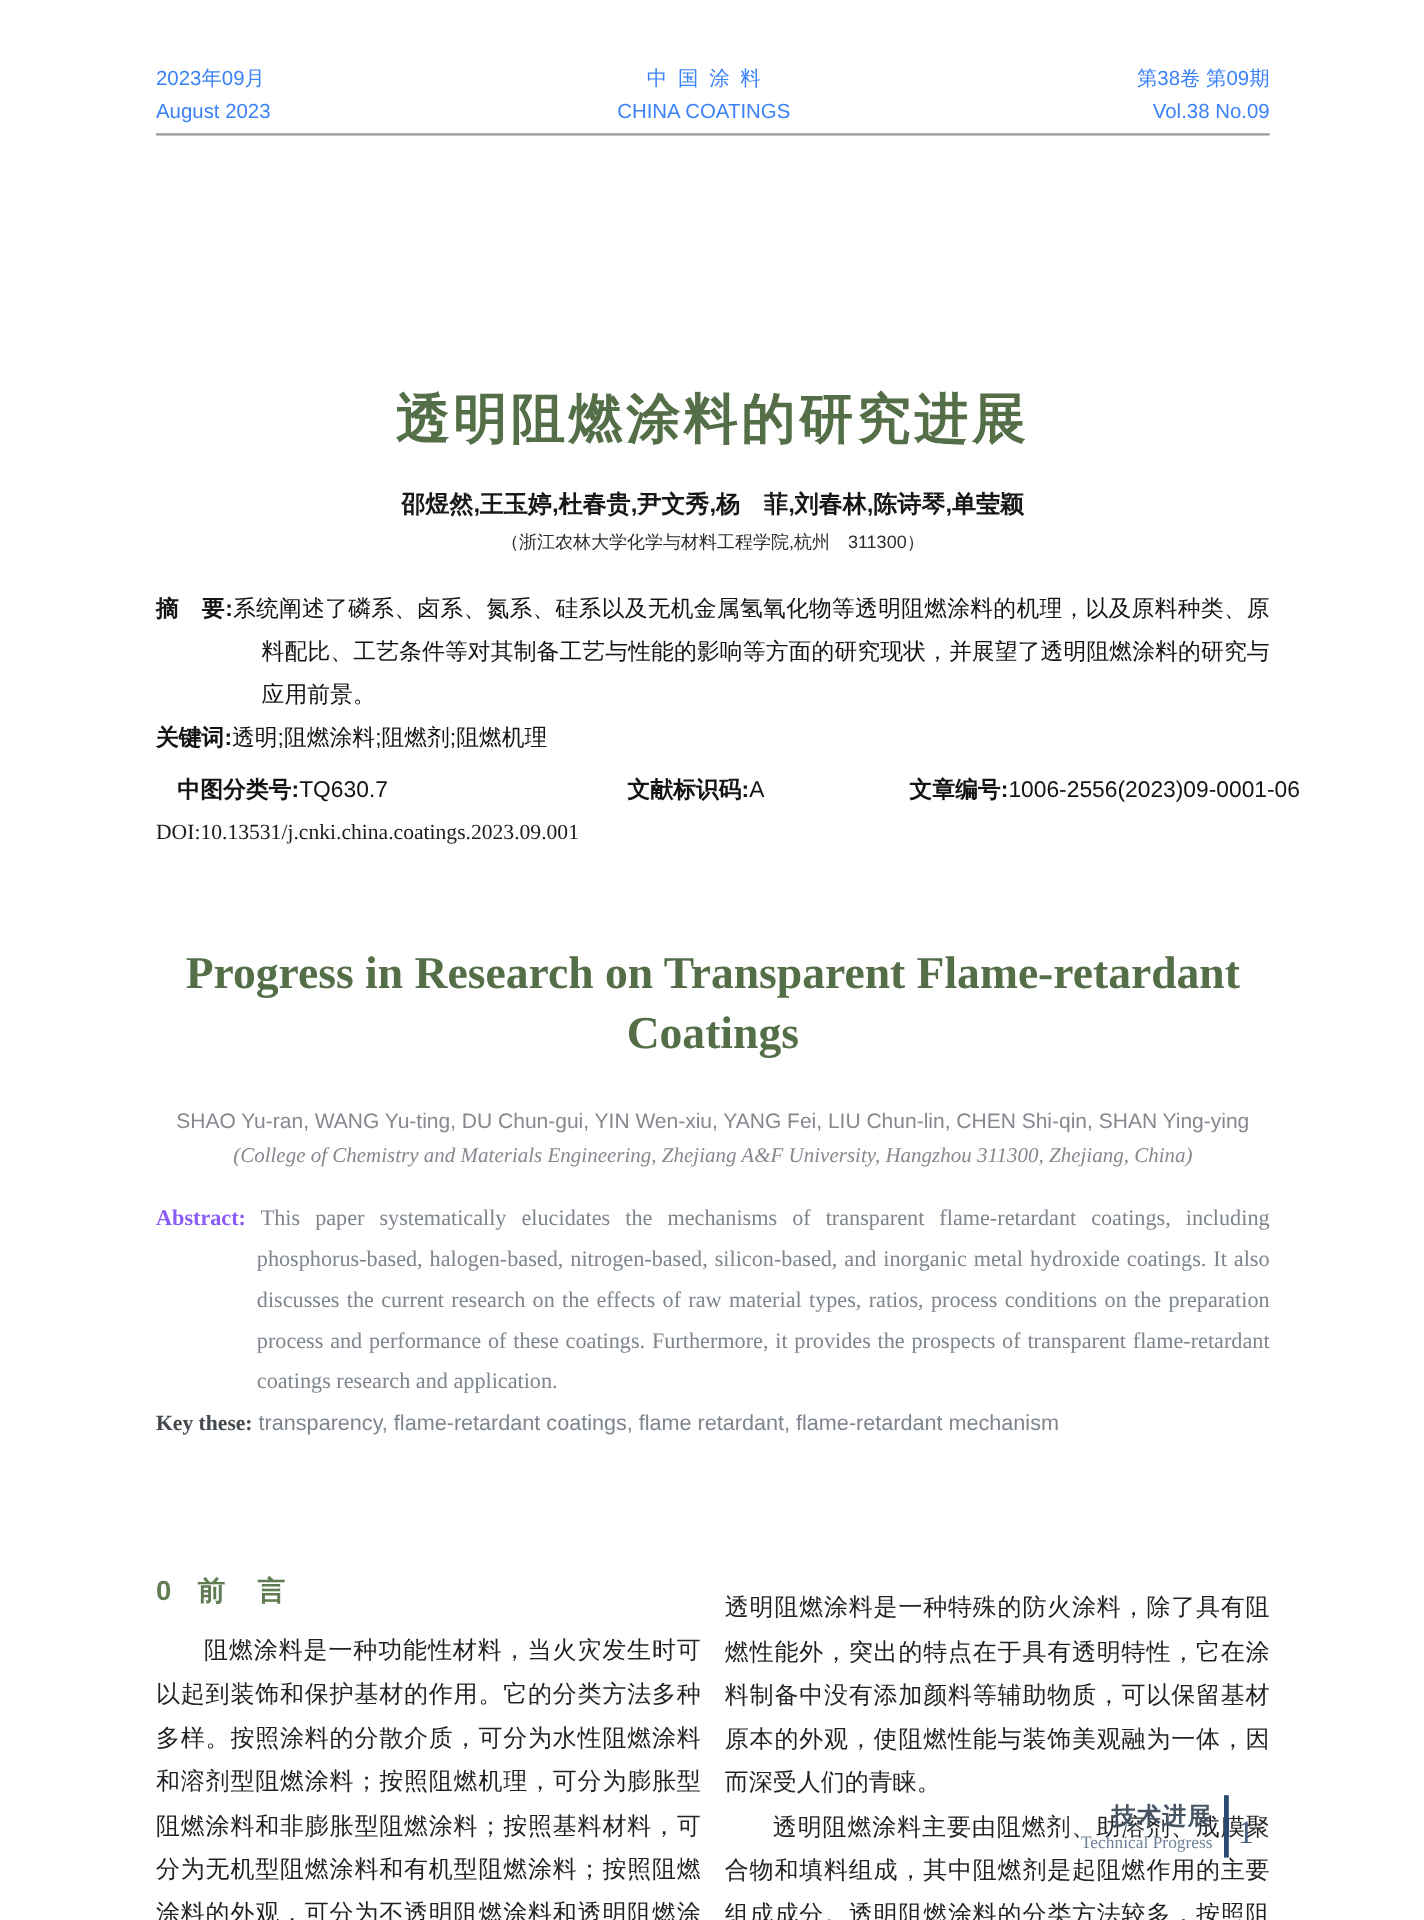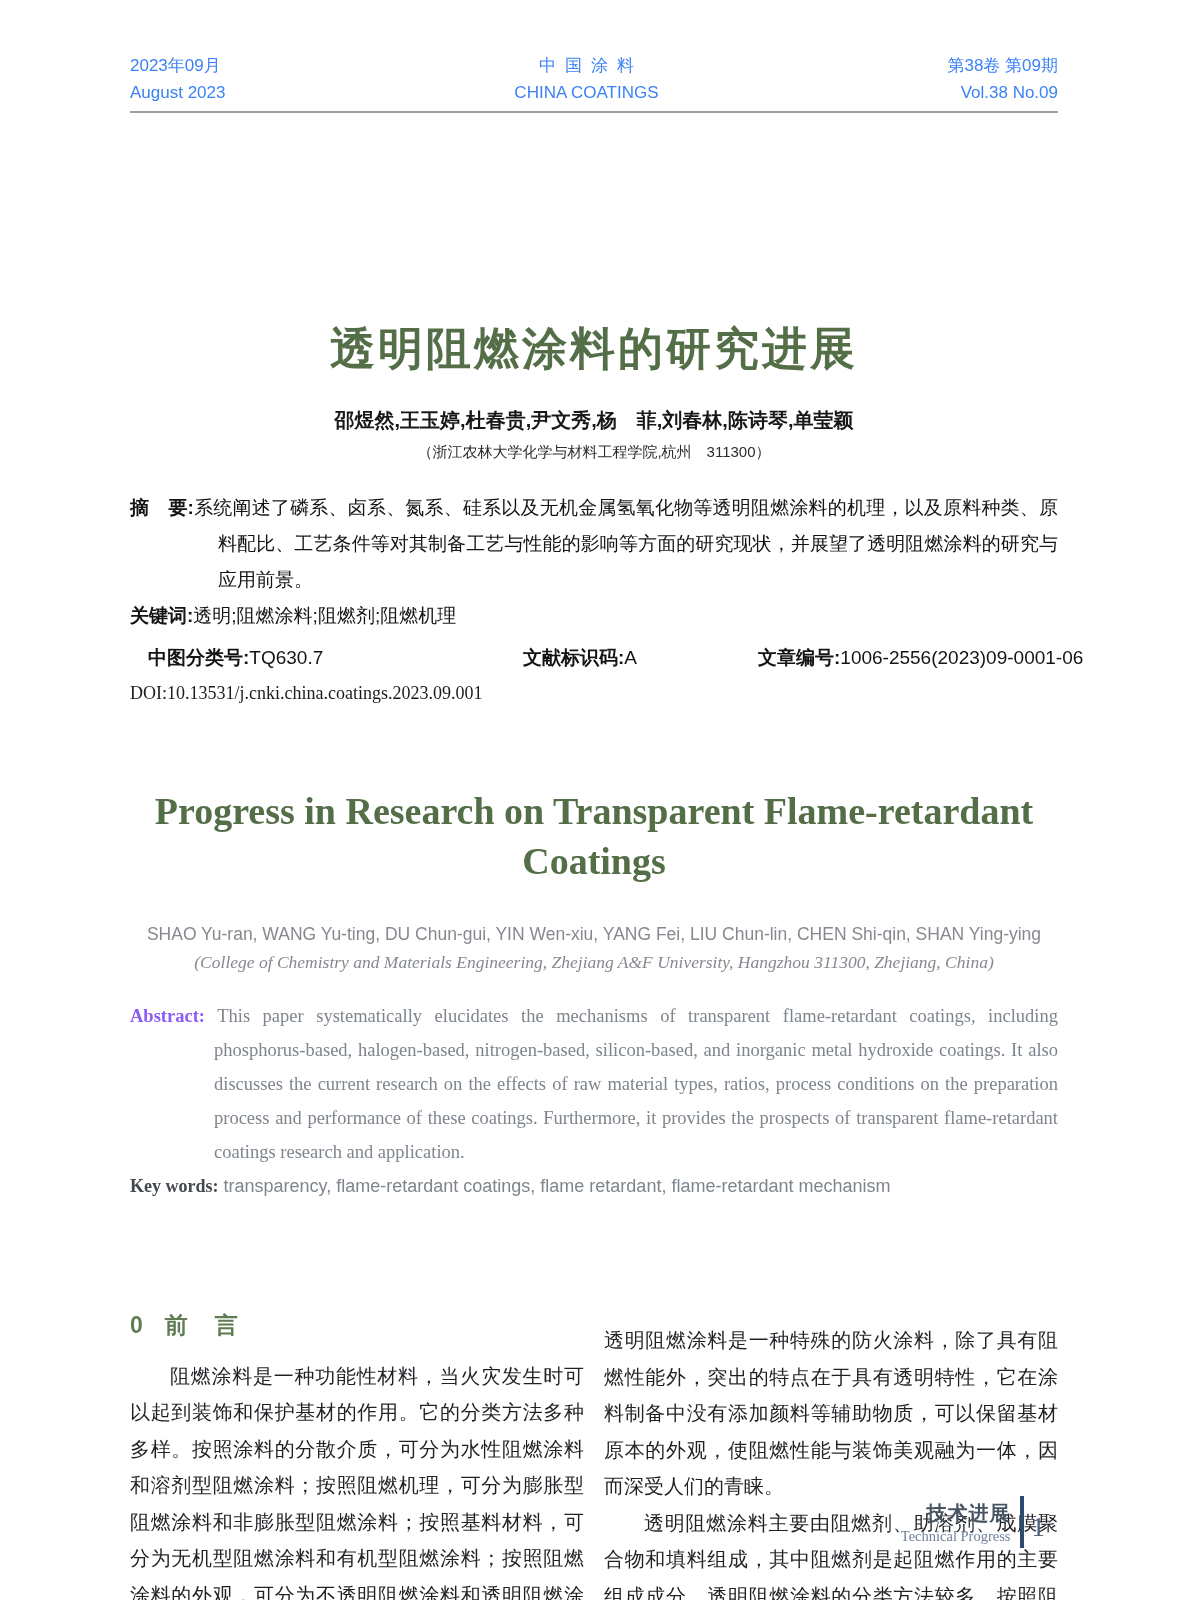--- a/index.html
+++ b/index.html
@@ -174,21 +174,21 @@
       <span class="meta-item meta-2"><span class="lbl">文献标识码:</span><span>A</span></span>
       <span class="meta-item meta-3"><span class="lbl">文章编号:</span><span>1006-2556(2023)09-0001-06</span></span>
     </div>
     <div class="doi">DOI:10.13531/j.cnki.china.coatings.2023.09.001</div>
 
     <h2 class="title-en"><span>Progress in Research on Transparent Flame-retardant</span><br><span>Coatings</span></h2>
     <div class="authors-en">SHAO Yu-ran, WANG Yu-ting, DU Chun-gui, YIN Wen-xiu, YANG Fei, LIU Chun-lin, CHEN Shi-qin, SHAN Ying-ying</div>
     <div class="affil-en">(College of Chemistry and Materials Engineering, Zhejiang A&amp;F University, Hangzhou 311300, Zhejiang, China)</div>
 
     <p class="abstract-en"><span class="lbl">Abstract:</span> <span>This paper systematically elucidates the mechanisms of transparent flame-retardant coatings, including phosphorus-based, halogen-based, nitrogen-based, silicon-based, and inorganic metal hydroxide coatings. It also discusses the current research on the effects of raw material types, ratios, process conditions on the preparation process and performance of these coatings. Furthermore, it provides the prospects of transparent flame-retardant coatings research and application.</span></p>
-    <p class="keywords-en"><span class="lbl">Key words:</span> <span>transparency, flame-retardant coatings, flame retardant, flame-retardant mechanism</span></p>
+    <p class="keywords-en"><span class="lbl">Key these:</span> <span>transparency, flame-retardant coatings, flame retardant, flame-retardant mechanism</span></p>
 
     <div class="columns">
       <div class="col">
         <h3 class="sec-heading"><span class="sec-num">0</span><span class="sec-title">前　言</span></h3>
         <p class="body-p indent"><span>阻燃涂料是一种功能性材料，当火灾发生时可以起到装饰和保护基材的作用。它的分类方法多种多样。按照涂料的分散介质，可分为水性阻燃涂料和溶剂型阻燃涂料；按照阻燃机理，可分为膨胀型阻燃涂料和非膨胀型阻燃涂料；按照基料材料，可分为无机型阻燃涂料和有机型阻燃涂料；按照阻燃涂料的外观，可分为不透明阻燃涂料和透明阻燃涂料</span></p>
       </div>
       <div class="col col-right">
         <p class="body-p">透明阻燃涂料是一种特殊的防火涂料，除了具有阻燃性能外，突出的特点在于具有透明特性，它在涂料制备中没有添加颜料等辅助物质，可以保留基材原本的外观，使阻燃性能与装饰美观融为一体，因而深受人们的青睐。</p>
         <p class="body-p indent">透明阻燃涂料主要由阻燃剂、助溶剂、成膜聚合物和填料组成，其中阻燃剂是起阻燃作用的主要组成成分。透明阻燃涂料的分类方法较多，按照阻燃剂种</p>
       </div>

